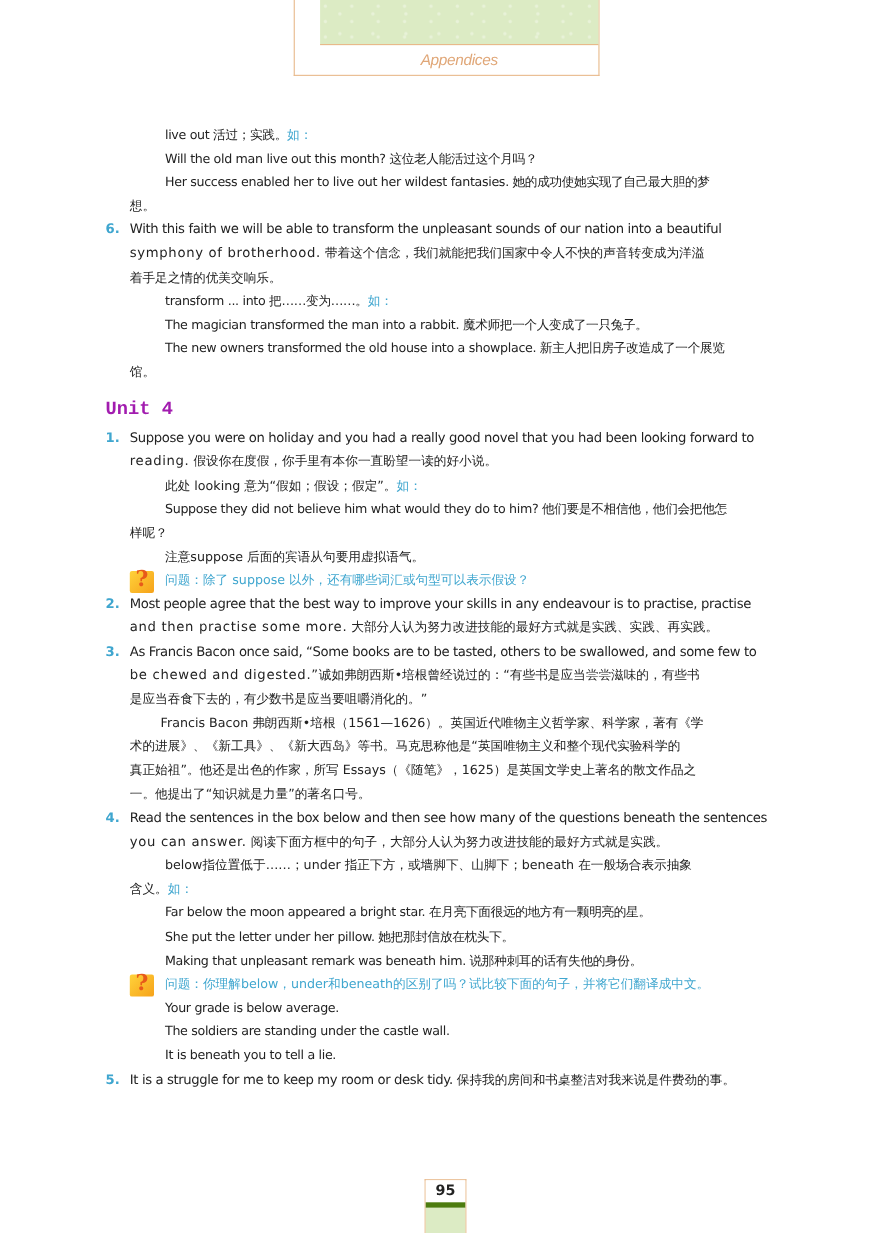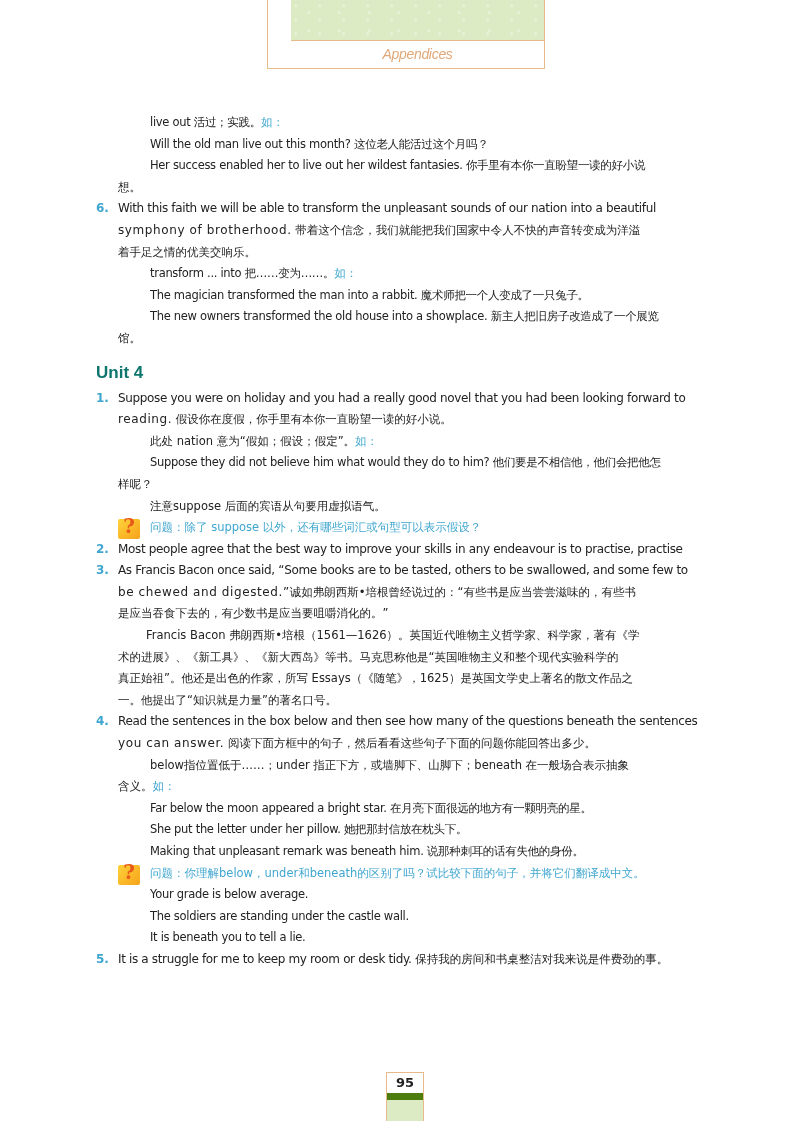--- a/index.html
+++ b/index.html
@@ -23,43 +23,43 @@
   .line { font-size: 11.5px; line-height: 21.6px; white-space: nowrap; }
   .indent { padding-left: 54px; }
   .cn-wrap { padding-left: 22px; }
   .item { position: relative; padding-left: 22px; }
   .num { position: absolute; left: 0; top: 0; color: #3fa6cf; font-weight: bold; font-size: 12px; line-height: 21.6px; }
   .bold-en { font-weight: normal; font-size: 12px; letter-spacing: -0.35px; }
   .bold-en.spaced { letter-spacing: 0.6px; text-align: center; }
   .ex { font-size: 11.5px; letter-spacing: -0.3px; }
   .ru { color: #3fa6cf; }
   .blue-q { color: #3fa6cf; }
-  .unit-title { font-family: Liberation Sans, sans-serif; font-weight: bold; color: #0f766e; font-size: 17px; line-height: 22px; margin: 12px 0 4px 0; }
+  .unit-title { font-family: Liberation Mono, monospace; font-weight: bold; color: #a21caf; font-size: 17px; line-height: 22px; margin: 12px 0 4px 0; }
   .qrow { position: relative; padding-left: 54px; }
   .qicon { position: absolute; left: 22px; top: 2px; width: 22px; height: 20px; background: linear-gradient(135deg, #ffd23a, #f6a21a); border-radius: 2px; }
   .qicon span { position: absolute; left: 0; right: 0; top: -3px; text-align: center; color: #e85a1a; font-weight: bold; font-size: 20px; font-family: "DejaVu Serif", serif; }
   .page-num-box { position: absolute; left: 386px; top: 1072px; width: 38px; height: 49px; border: 1px solid #e8b98a; border-bottom: none; box-sizing: border-box; }
-  .page-num-box .num-top { height: 20px; line-height: 20px; text-align: center; font-weight: bold; font-size: 13px; color: #222; border-bottom: 7px solid #4d7c0f; background: #fff; }
+  .page-num-box .num-top { height: 20px; line-height: 20px; text-align: center; font-weight: bold; font-size: 13px; color: #222; border-bottom: 5px solid #4d7c0f; background: #fff; }
   .page-num-box .num-green { height: 28px; background: #dcebc4; }
 </style>
 </head>
 <body>
 
 <div class="header-box">
   <div class="header-green"></div>
   <div class="header-label">Appendices</div>
 </div>
 
 <div class="content">
 
   <div class="line indent">
     <span class="ex">live out 活过；实践。</span><span class="ru">如：</span>
   </div>
   <div class="line indent ex">Will the old man live out this month? 这位老人能活过这个月吗？</div>
-  <div class="line indent ex">Her success enabled her to live out her wildest fantasies. 你手里有本你一直盼望一读的好小说</div>
+  <div class="line indent ex">Her success enabled her to live out her wildest fantasies. 她的成功使她实现了自己最大胆的梦</div>
   <div class="line cn-wrap">想。</div>
 
   <div class="item">
     <span class="num">6.</span>
     <div class="line"><span class="bold-en">With this faith we will be able to transform the unpleasant sounds of our nation into a beautiful</span></div>
     <div class="line"><span class="bold-en spaced">symphony of brotherhood.</span><span> 带着这个信念，我们就能把我们国家中令人不快的声音转变成为洋溢</span></div>
     <div class="line">着手足之情的优美交响乐。</div>
   </div>
   <div class="line indent">
     <span class="ex">transform ... into 把……变为……。</span><span class="ru">如：</span>
@@ -69,52 +69,53 @@
   <div class="line cn-wrap">馆。</div>
 
   <div class="unit-title">Unit 4</div>
 
   <div class="item">
     <span class="num">1.</span>
     <div class="line"><span class="bold-en">Suppose you were on holiday and you had a really good novel that you had been looking forward to</span></div>
     <div class="line"><span class="bold-en spaced">reading.</span><span> 假设你在度假，你手里有本你一直盼望一读的好小说。</span></div>
   </div>
   <div class="line indent">
-    <span>此处 nation 意为“假如；假设；假定”。</span><span class="ru">如：</span>
+    <span>此处 looking 意为“假如；假设；假定”。</span><span class="ru">如：</span>
   </div>
   <div class="line indent ex">Suppose they did not believe him what would they do to him? 他们要是不相信他，他们会把他怎</div>
   <div class="line cn-wrap">样呢？</div>
   <div class="line indent">注意suppose 后面的宾语从句要用虚拟语气。</div>
   <div class="line qrow">
     <span class="qicon">
         <span>?</span>
       </span>
     <span class="blue-q">问题：除了 suppose 以外，还有哪些词汇或句型可以表示假设？</span>
   </div>
 
   <div class="item">
     <span class="num">2.</span>
     <div class="line"><span class="bold-en">Most people agree that the best way to improve your skills in any endeavour is to practise, practise</span></div>
+    <div class="line"><span class="bold-en spaced">and then practise some more.</span><span> 大部分人认为努力改进技能的最好方式就是实践、实践、再实践。</span></div>
   </div>
 
   <div class="item">
     <span class="num">3.</span>
     <div class="line"><span class="bold-en">As Francis Bacon once said, “Some books are to be tasted, others to be swallowed, and some few to</span></div>
     <div class="line"><span class="bold-en spaced">be chewed and digested.”</span><span>诚如弗朗西斯•培根曾经说过的：“有些书是应当尝尝滋味的，有些书</span></div>
     <div class="line">是应当吞食下去的，有少数书是应当要咀嚼消化的。”</div>
   </div>
   <div class="line" style="padding-left:50px">Francis Bacon 弗朗西斯•培根（1561—1626）。英国近代唯物主义哲学家、科学家，著有《学</div>
   <div class="line cn-wrap">术的进展》、《新工具》、《新大西岛》等书。马克思称他是“英国唯物主义和整个现代实验科学的</div>
   <div class="line cn-wrap">真正始祖”。他还是出色的作家，所写 Essays（《随笔》，1625）是英国文学史上著名的散文作品之</div>
   <div class="line cn-wrap">一。他提出了“知识就是力量”的著名口号。</div>
 
   <div class="item">
     <span class="num">4.</span>
     <div class="line"><span class="bold-en">Read the sentences in the box below and then see how many of the questions beneath the sentences</span></div>
-    <div class="line"><span class="bold-en spaced">you can answer.</span><span> 阅读下面方框中的句子，然后看看这些句子下面的问题你能回答出多少。</span></div>
+    <div class="line"><span class="bold-en spaced">you can answer.</span><span> 阅读下面方框中的句子，大部分人认为努力改进技能的最好方式就是实践。</span></div>
   </div>
   <div class="line indent">below指位置低于……；under 指正下方，或墙脚下、山脚下；beneath 在一般场合表示抽象</div>
   <div class="line cn-wrap">
     <span>含义。</span><span class="ru">如：</span>
   </div>
   <div class="line indent ex">Far below the moon appeared a bright star. 在月亮下面很远的地方有一颗明亮的星。</div>
   <div class="line indent ex">She put the letter under her pillow. 她把那封信放在枕头下。</div>
   <div class="line indent ex">Making that unpleasant remark was beneath him. 说那种刺耳的话有失他的身份。</div>
   <div class="line qrow">
     <span class="qicon">

